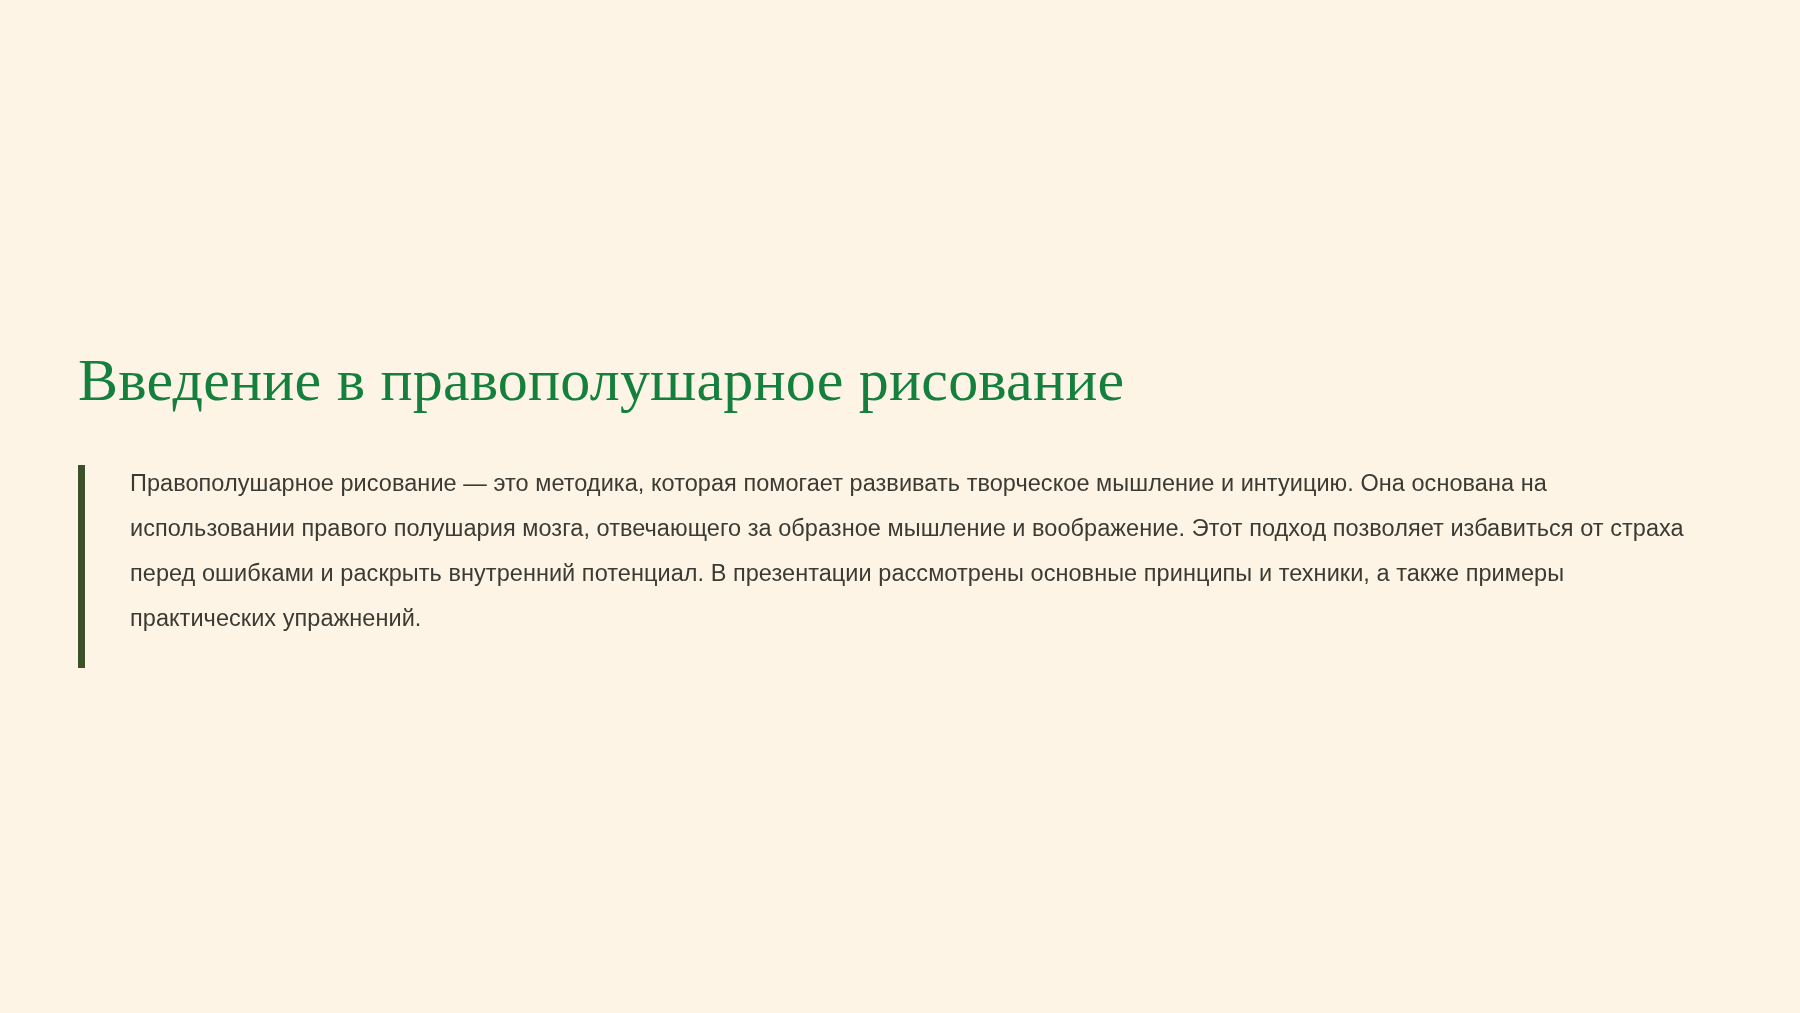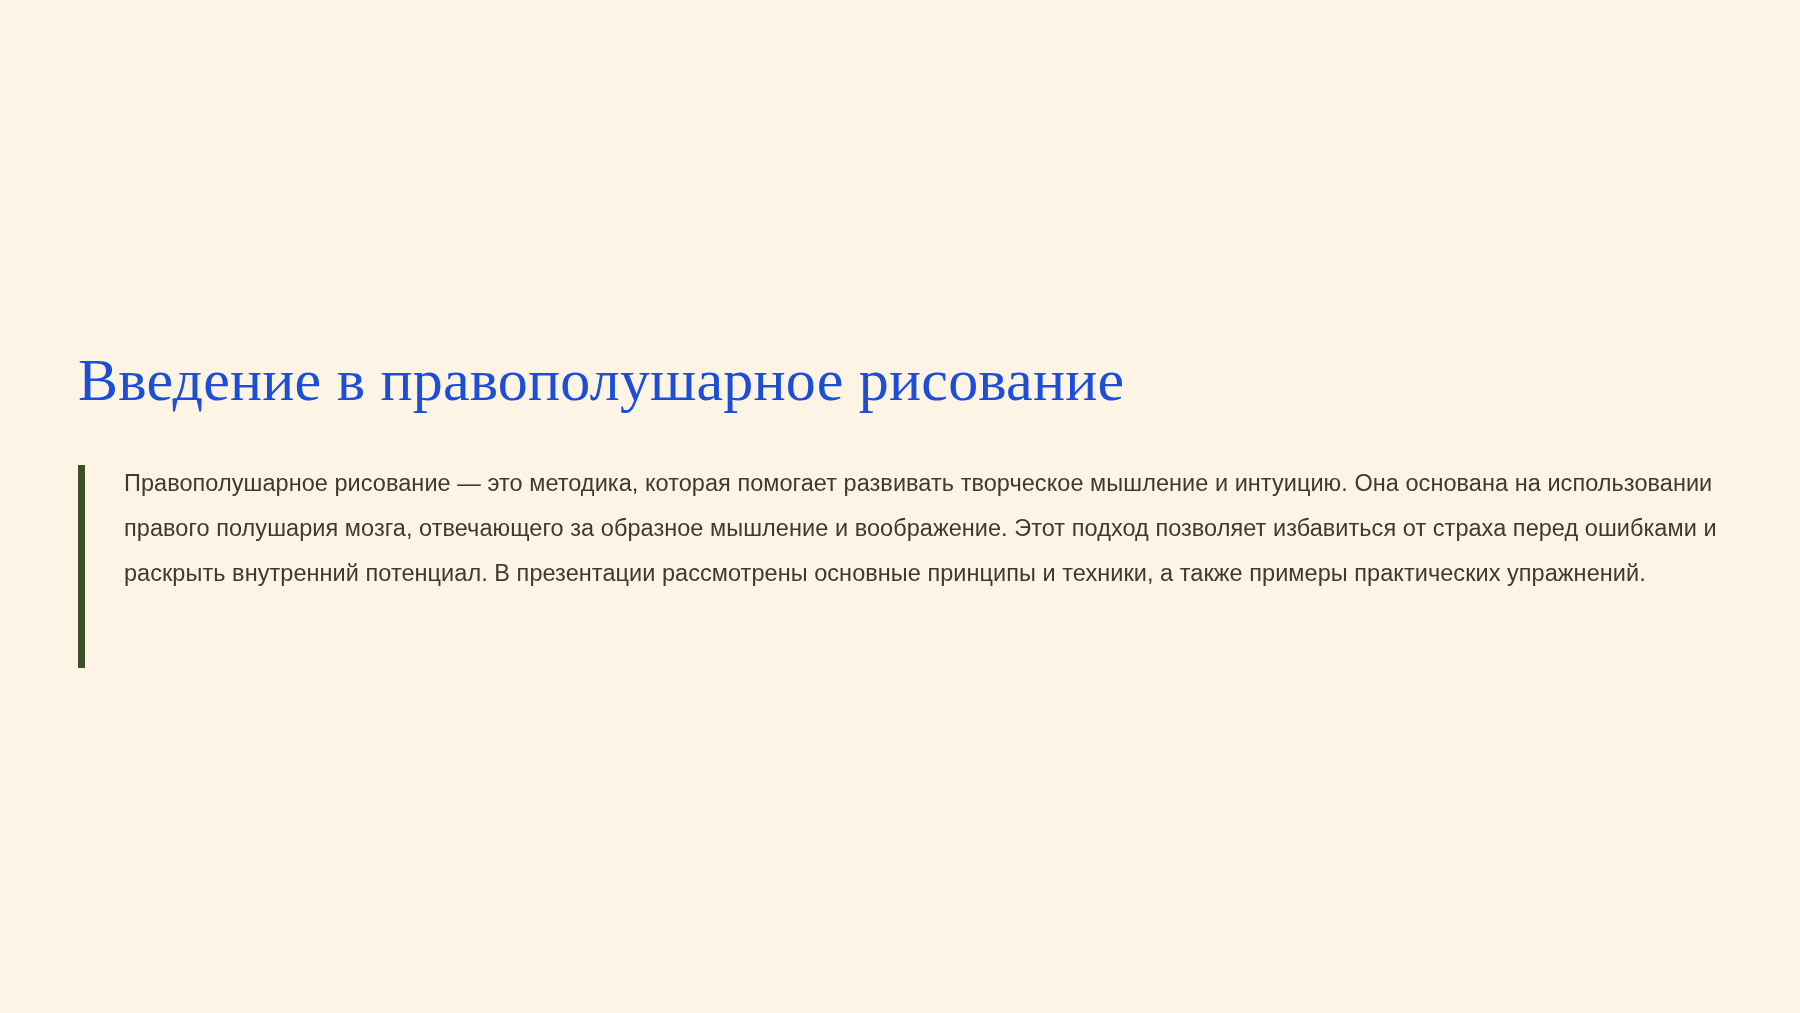--- a/index.html
+++ b/index.html
@@ -31,21 +31,21 @@
     width: 1640px;
   }
 
   .slide-title {
     margin: 0;
     font-family: "Liberation Serif", "DejaVu Serif", serif;
     font-size: 60px;
     line-height: 1.08;
     font-weight: 400;
     letter-spacing: 0.2px;
-    color: #1d4ed8;
+    color: #15803d;
     white-space: nowrap;
   }
 
   .body-block {
     margin-top: 48px;
     position: relative;
     padding-left: 45px;
     min-height: 205px;
   }
 
@@ -53,21 +53,21 @@
     position: absolute;
     left: 0;
     top: 4px;
     width: 7px;
     height: 203px;
     background: #3c5128;
     border-radius: 0;
   }
 
   .body-text {
-    margin: 1px;
+    margin: 7px;
     font-family: "Liberation Sans", "DejaVu Sans", sans-serif;
     font-size: 23.5px;
     line-height: 45px;
     font-weight: 400;
     color: #3b3a33;
     max-width: 1600px;
     letter-spacing: 0.05px;
   }
 </style>
 </head>

